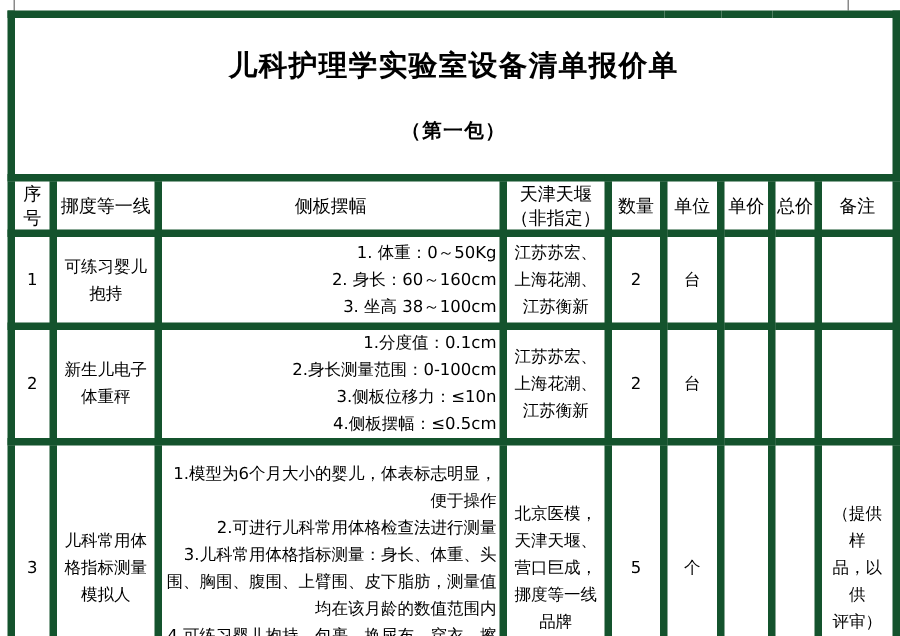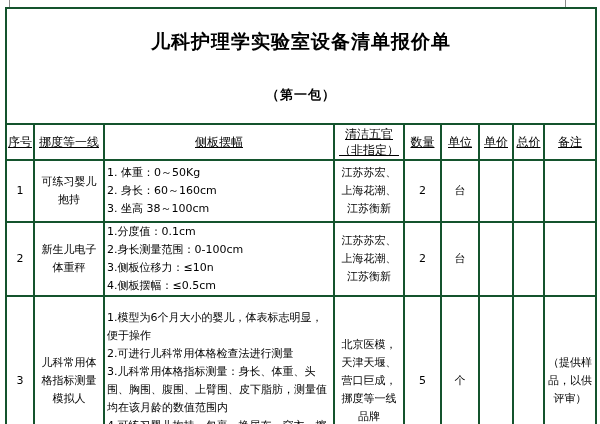--- a/index.html
+++ b/index.html
@@ -22,44 +22,44 @@
   col.c-name  { width: 70px; }
   col.c-spec  { width: 230px; }
   col.c-brand { width: 70px; }
   col.c-qty   { width: 37px; }
   col.c-unit  { width: 38px; }
   col.c-price { width: 34px; }
   col.c-total { width: 31px; }
   col.c-note  { width: 52px; }
 
   td, th {
-    border: 2px solid #14532d;
+    border: 5px solid #14532d;
     font-size: 11px; font-weight: normal; line-height: 18px;
     padding: 0 3px;
     text-align: center; vertical-align: middle;
     white-space: pre-line; word-break: break-all; overflow: hidden;
   }
   tr.r-title { height: 54px; }
-  tr.r-head  { height: 36px; text-decoration: underline; }
+  tr.r-head  { height: 36px; }
   tr.r1 { height: 62px; }
   tr.r2 { height: 74px; }
   tr.r3 { height: 169px; }
 
   tr.r-head th { font-size: 12px; line-height: 16px; padding: 0 1px; }
 
-  td.spec { text-align: left; padding: 0 2px; }
+  td.spec { text-align: right; padding: 0 2px; }
 
   .title-cell { padding: 2px 0; }
   .doc-title {
     font-size: 19px; font-weight: bold; line-height: 25px;
     letter-spacing: 1px; text-align: center;
   }
   .doc-subtitle {
     font-size: 13px; font-weight: bold; line-height: 16px;
-    margin-top: 15px; letter-spacing: 1px; text-align: center;
+    margin-top: 5px; letter-spacing: 1px; text-align: center;
   }
 </style>
 </head>
 <body>
 
 <div class="tick tick-left"></div>
 <div class="tick tick-right"></div>
 
 <table class="quote">
   <colgroup>
@@ -77,21 +77,21 @@
     <tr class="r-title">
       <td class="title-cell" colspan="9">
         <div class="doc-title">儿科护理学实验室设备清单报价单</div>
         <div class="doc-subtitle">（第一包）</div>
       </td>
     </tr>
     <tr class="r-head">
       <th>序号</th>
       <th>挪度等一线</th>
       <th>侧板摆幅</th>
-      <th>清洁五官
+      <th>天津天堰
 （非指定）</th>
       <th>数量</th>
       <th>单位</th>
       <th>单价</th>
       <th>总价</th>
       <th>备注</th>
     </tr>
 
     <tr class="r1">
       <td>1</td>

